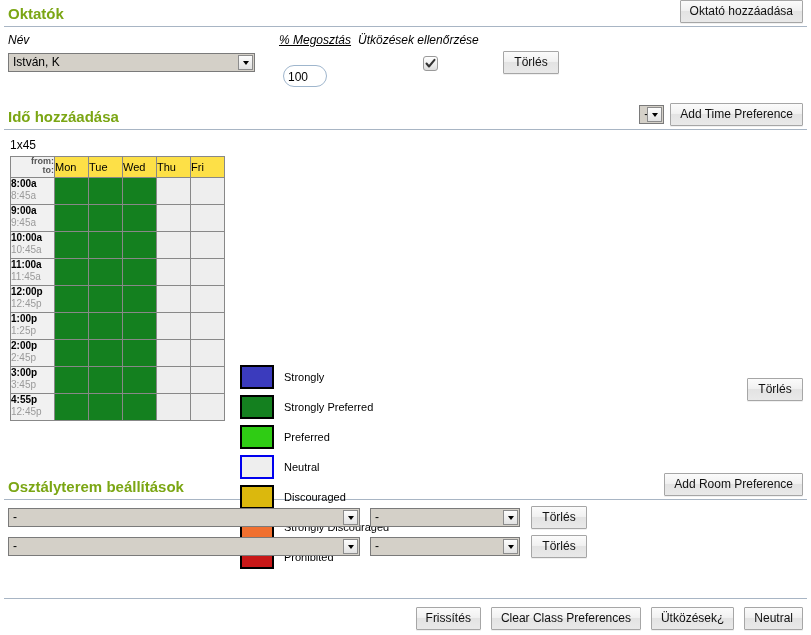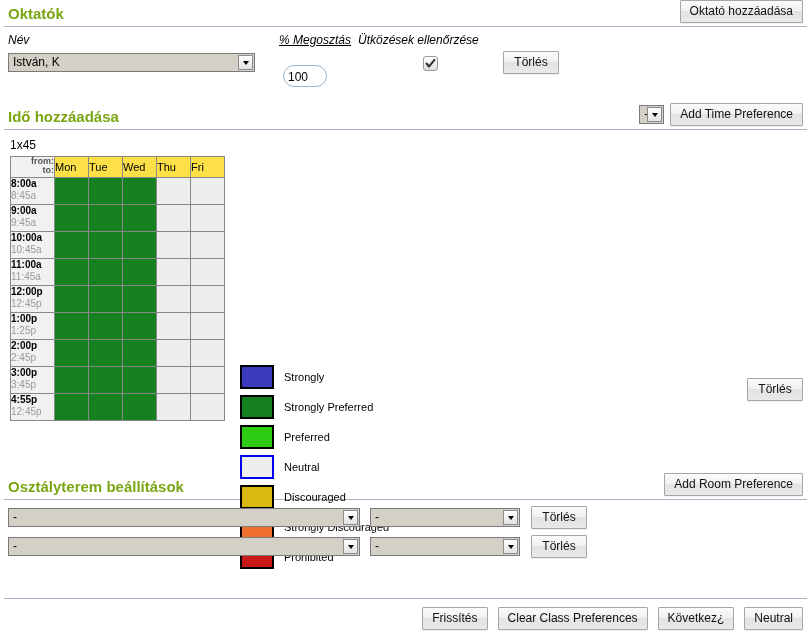--- a/index.html
+++ b/index.html
@@ -402,15 +402,15 @@
       <span class="sel-wrap" style="position: absolute; left: 8px; top: 0px;"><span class="sel" style="display: inline-block; width: 352px;">-</span><span class="sel-arrow"></span></span>
       <span class="sel-wrap" style="position: absolute; left: 370px; top: 0px;"><span class="sel" style="display: inline-block; width: 150px;">-</span><span class="sel-arrow"></span></span>
       <button class="btn" style="position: absolute; left: 531px; top: -2px; width: 56px;">Törlés</button>
     </div>
   </div>
 
 <div class="bottom-rule"></div>
 <div class="bottom-btns" id="footer-btns">
     <button class="btn">Frissítés</button>
     <button class="btn">Clear Class Preferences</button>
-    <button class="btn">Következ¿</button>
+    <button class="btn">Ütközések¿</button>
     <button class="btn">Neutral</button>
   </div>
 
 </body></html>

